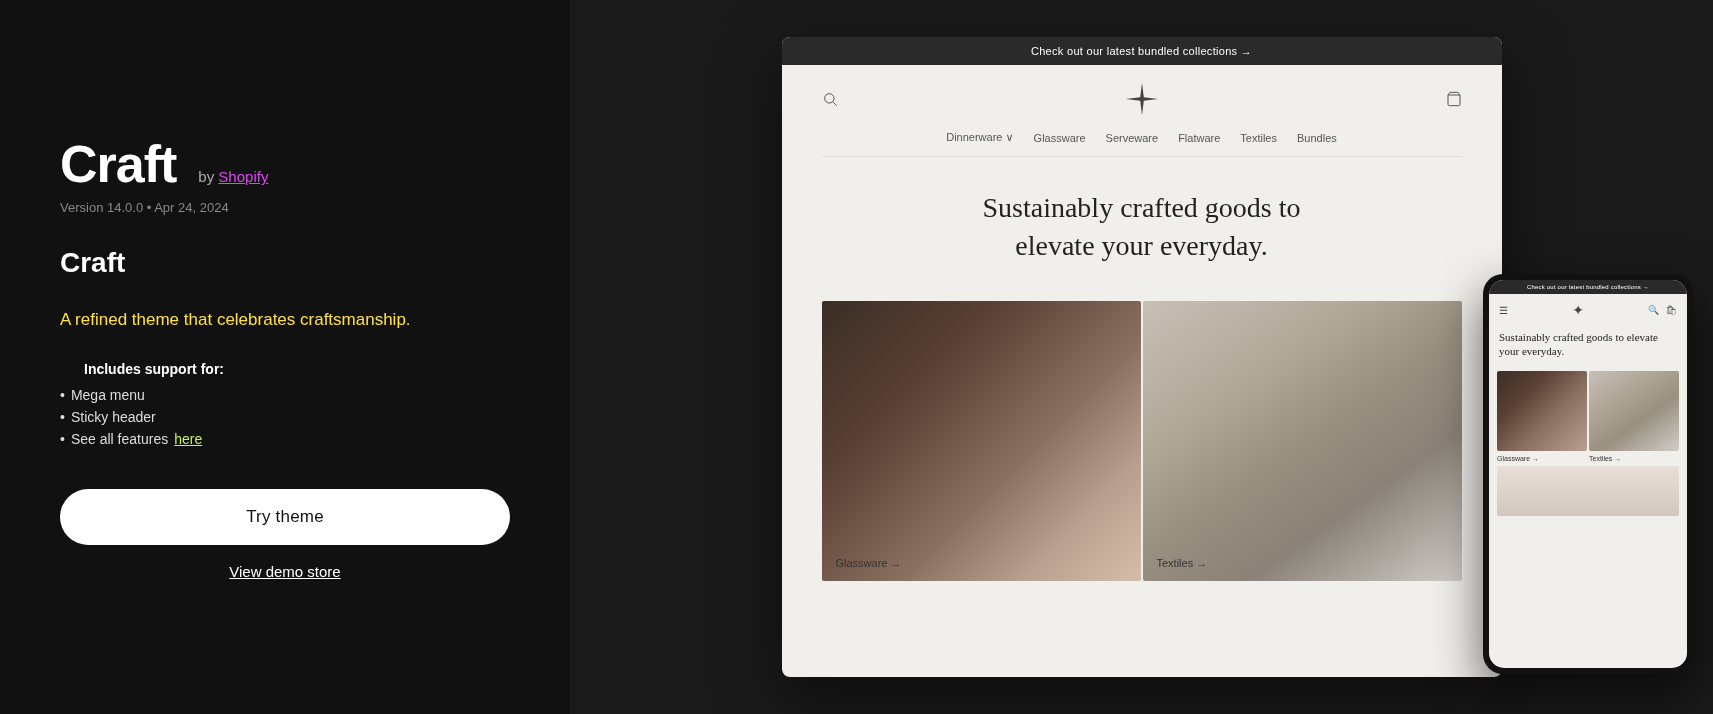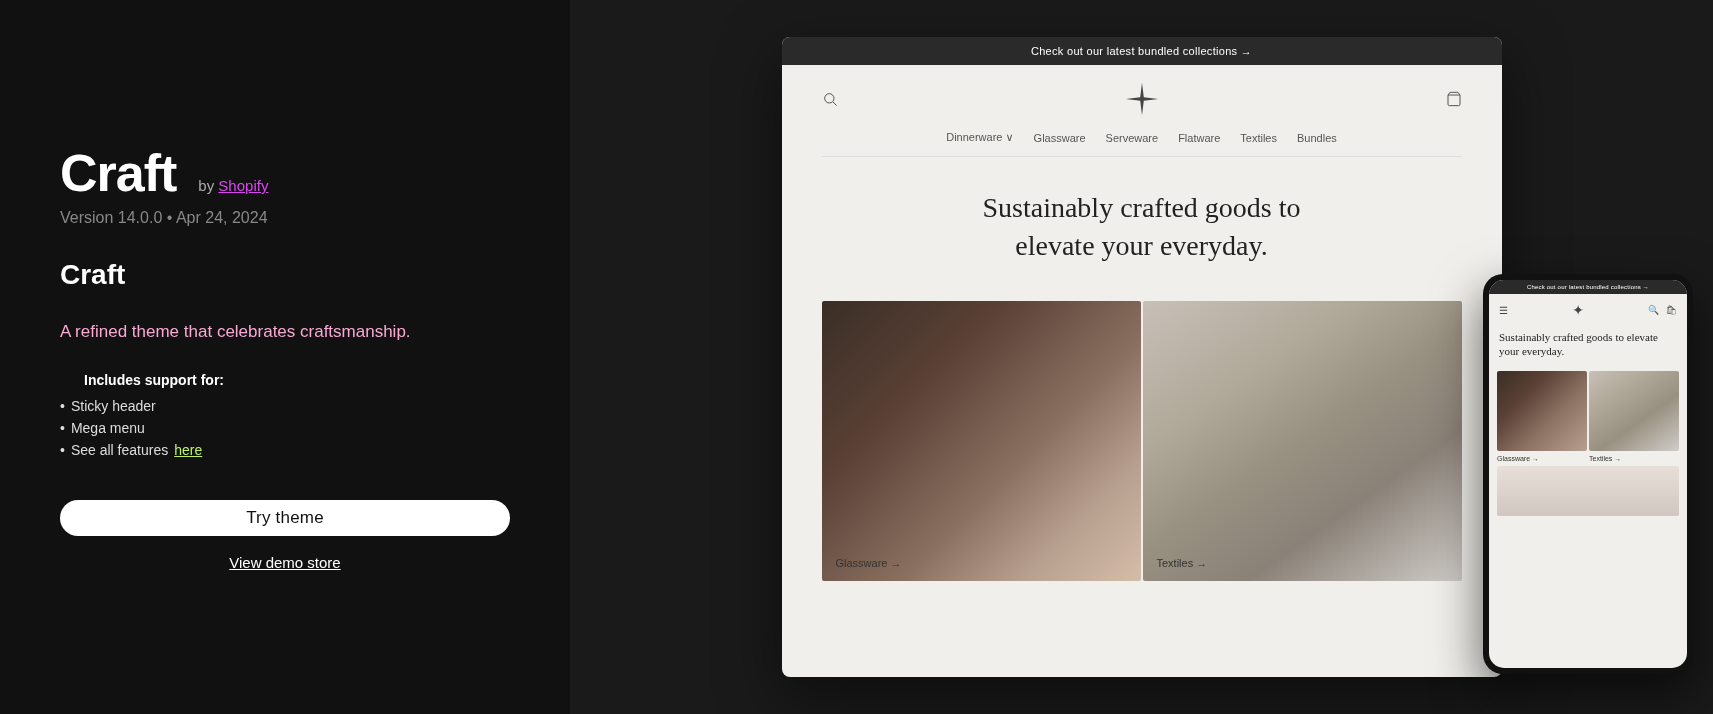--- a/index.html
+++ b/index.html
@@ -43,35 +43,35 @@
       color: #aaa;
     }
 
     .by-shopify a {
       color: #d946ef;
       text-decoration: underline;
       font-weight: 500;
     }
 
     .version-info {
-      font-size: 16px;
+      font-size: 13px;
       color: #888;
       margin-bottom: 32px;
     }
 
     .price-label {
       font-size: 28px;
       font-weight: 700;
       color: #fff;
       margin-bottom: 28px;
     }
 
     .description {
       font-size: 17px;
-      color: #f9a8d4;
+      color: #fde047;
       margin-bottom: 28px;
       line-height: 1.5;
     }
 
     .includes-title {
       font-size: 14px;
       font-weight: 700;
       color: #fff;
       margin-bottom: 10px;
       padding-left: 24px;
@@ -99,21 +99,21 @@
     .features-list li a {
       color: #bef264;
       text-decoration: underline;
     }
 
     .btn-try-theme {
       background: #fff;
       color: #111;
       border: none;
       border-radius: 50px;
-      padding: 8px 40px;
+      padding: 18px 40px;
       font-size: 17px;
       font-weight: 500;
       cursor: pointer;
       width: 100%;
       max-width: 460px;
       margin-bottom: 18px;
       letter-spacing: 0.2px;
     }
 
     .btn-view-demo {
@@ -385,24 +385,24 @@
       <span>by</span>
       <a href="#">Shopify</a>
     </span>
   </div>
   <div class="version-info">Version 14.0.0 • Apr 24, 2024</div>
   <div class="price-label">Craft</div>
   <div class="description">A refined theme that celebrates craftsmanship.</div>
   <div class="includes-title">Includes support for:</div>
   <ul class="features-list">
     <li>
-      <span>Sticky header</span>
+      <span>Mega menu</span>
     </li>
     <li>
-      <span>Mega menu</span>
+      <span>Sticky header</span>
     </li>
     <li>
       <span>See all features </span>
         <a href="#">here</a>
     </li>
   </ul>
   <button class="btn-try-theme">Try theme</button>
   <button class="btn-view-demo">View demo store</button>
 </div>
 

